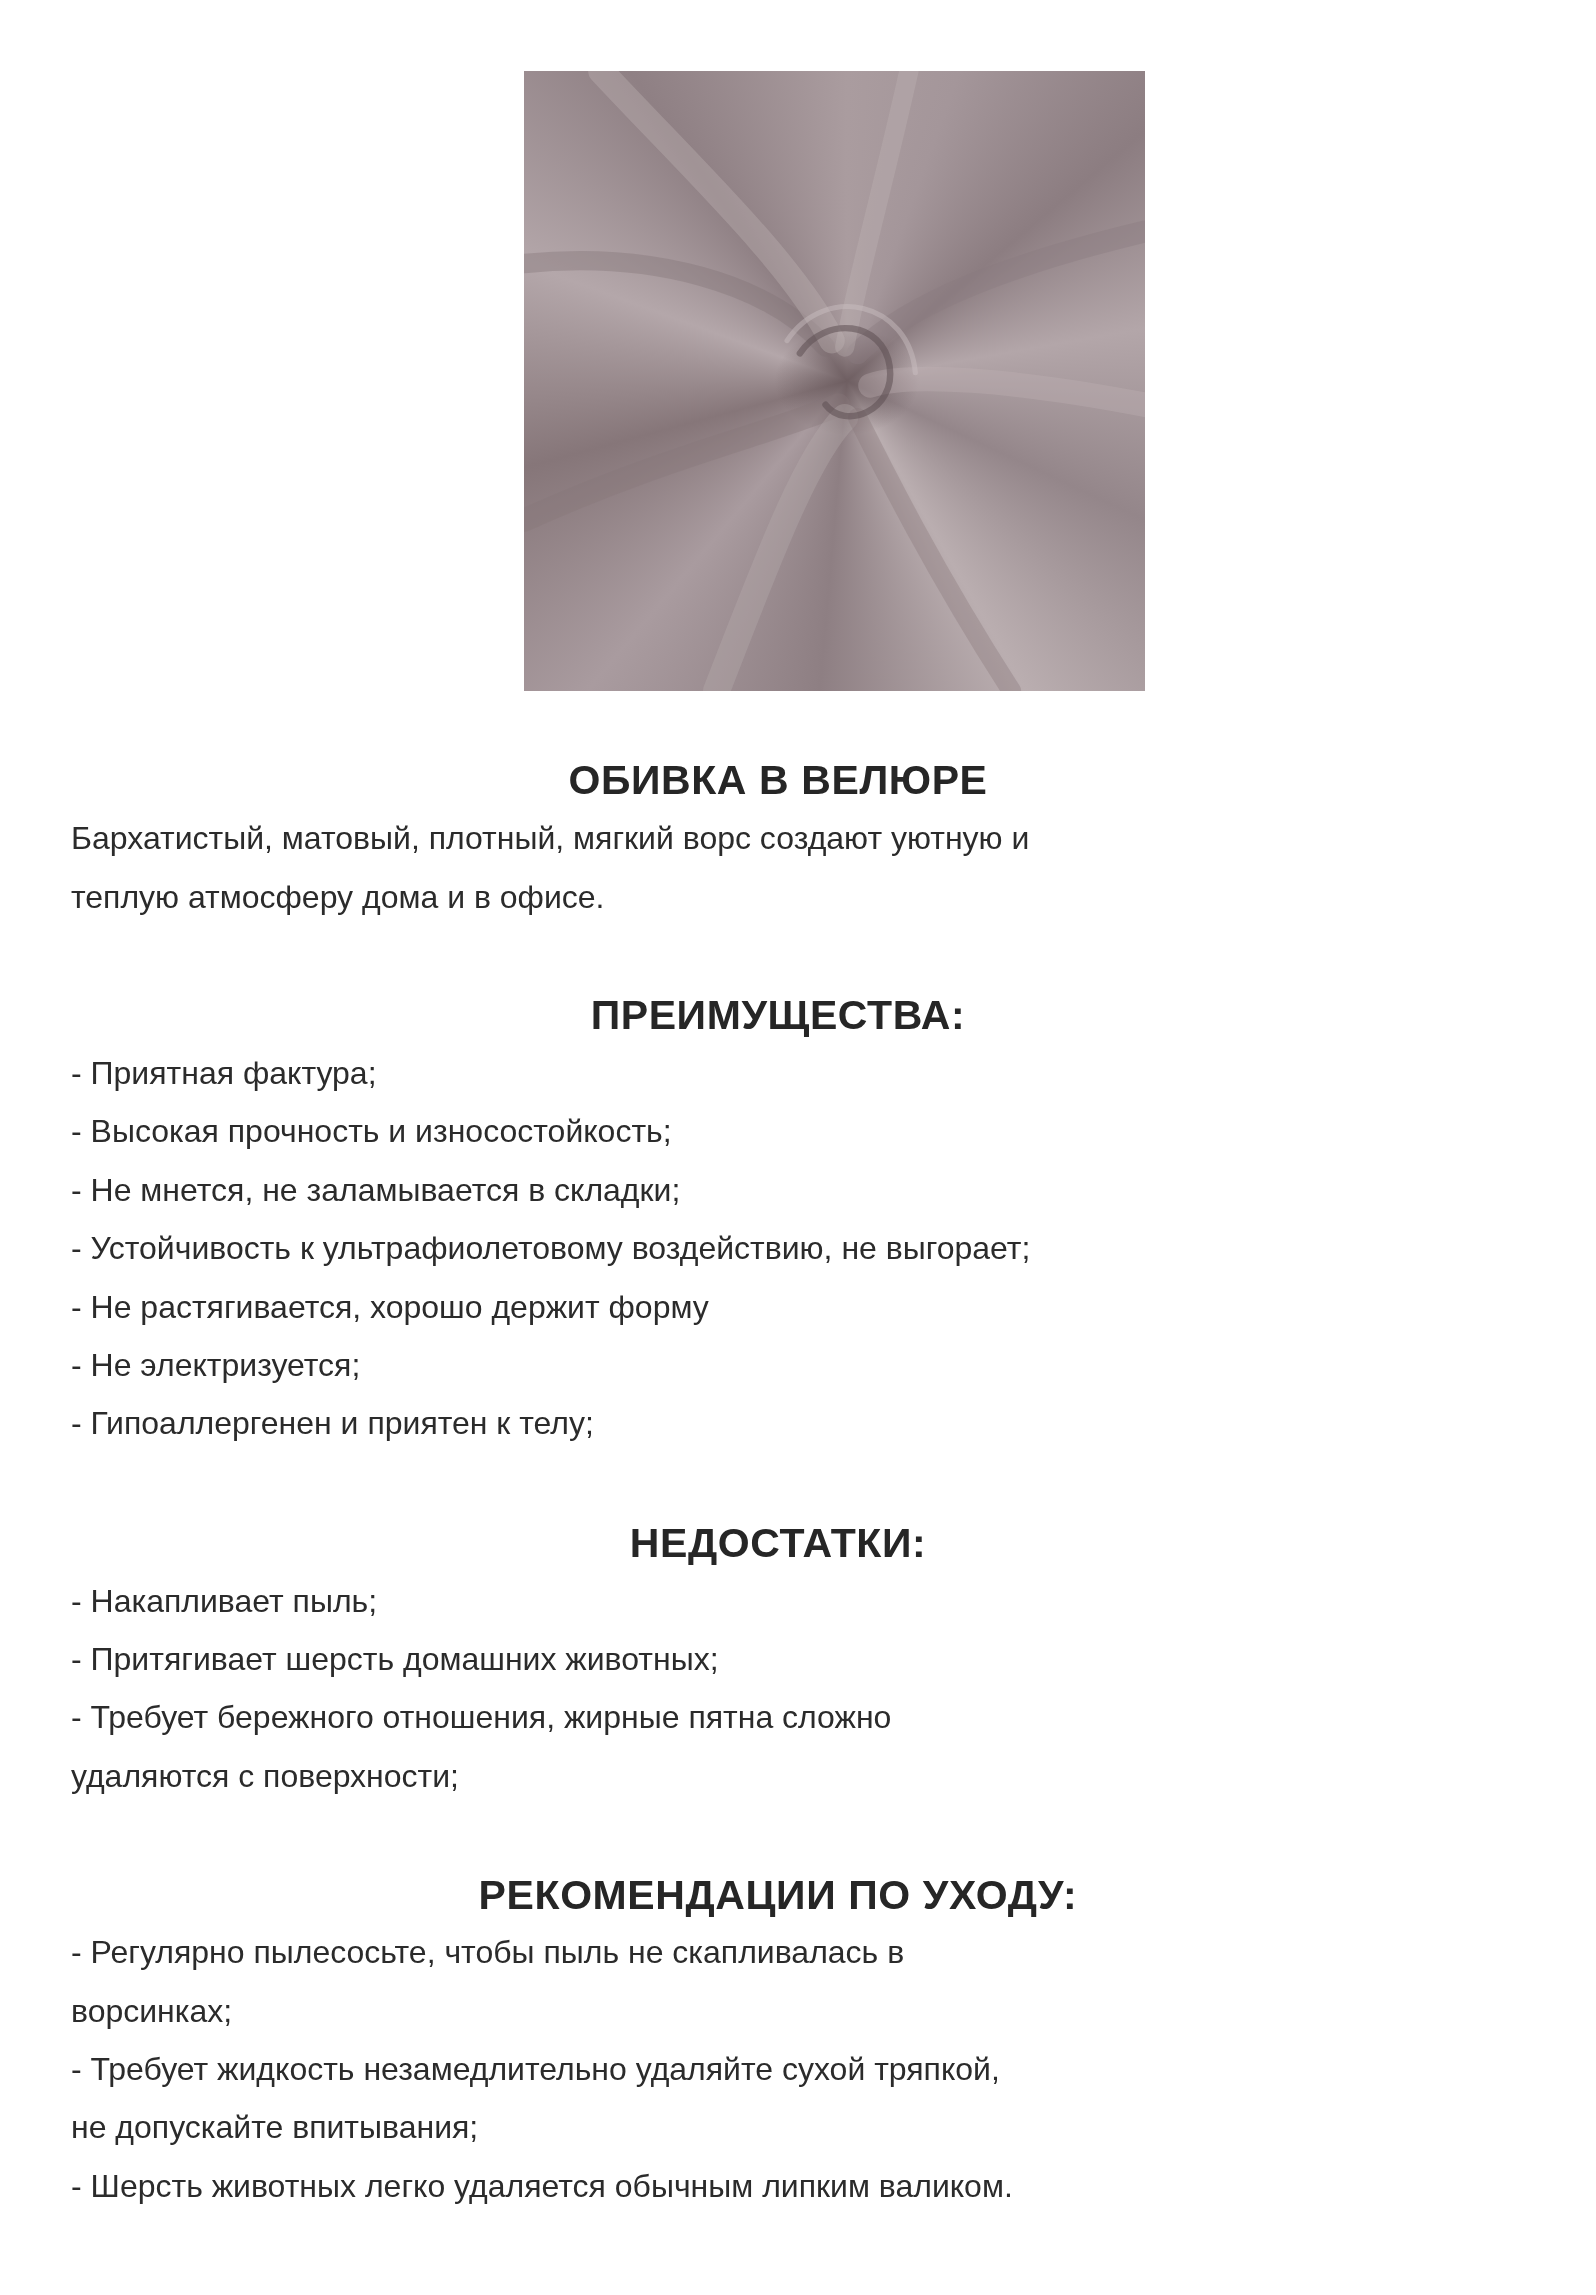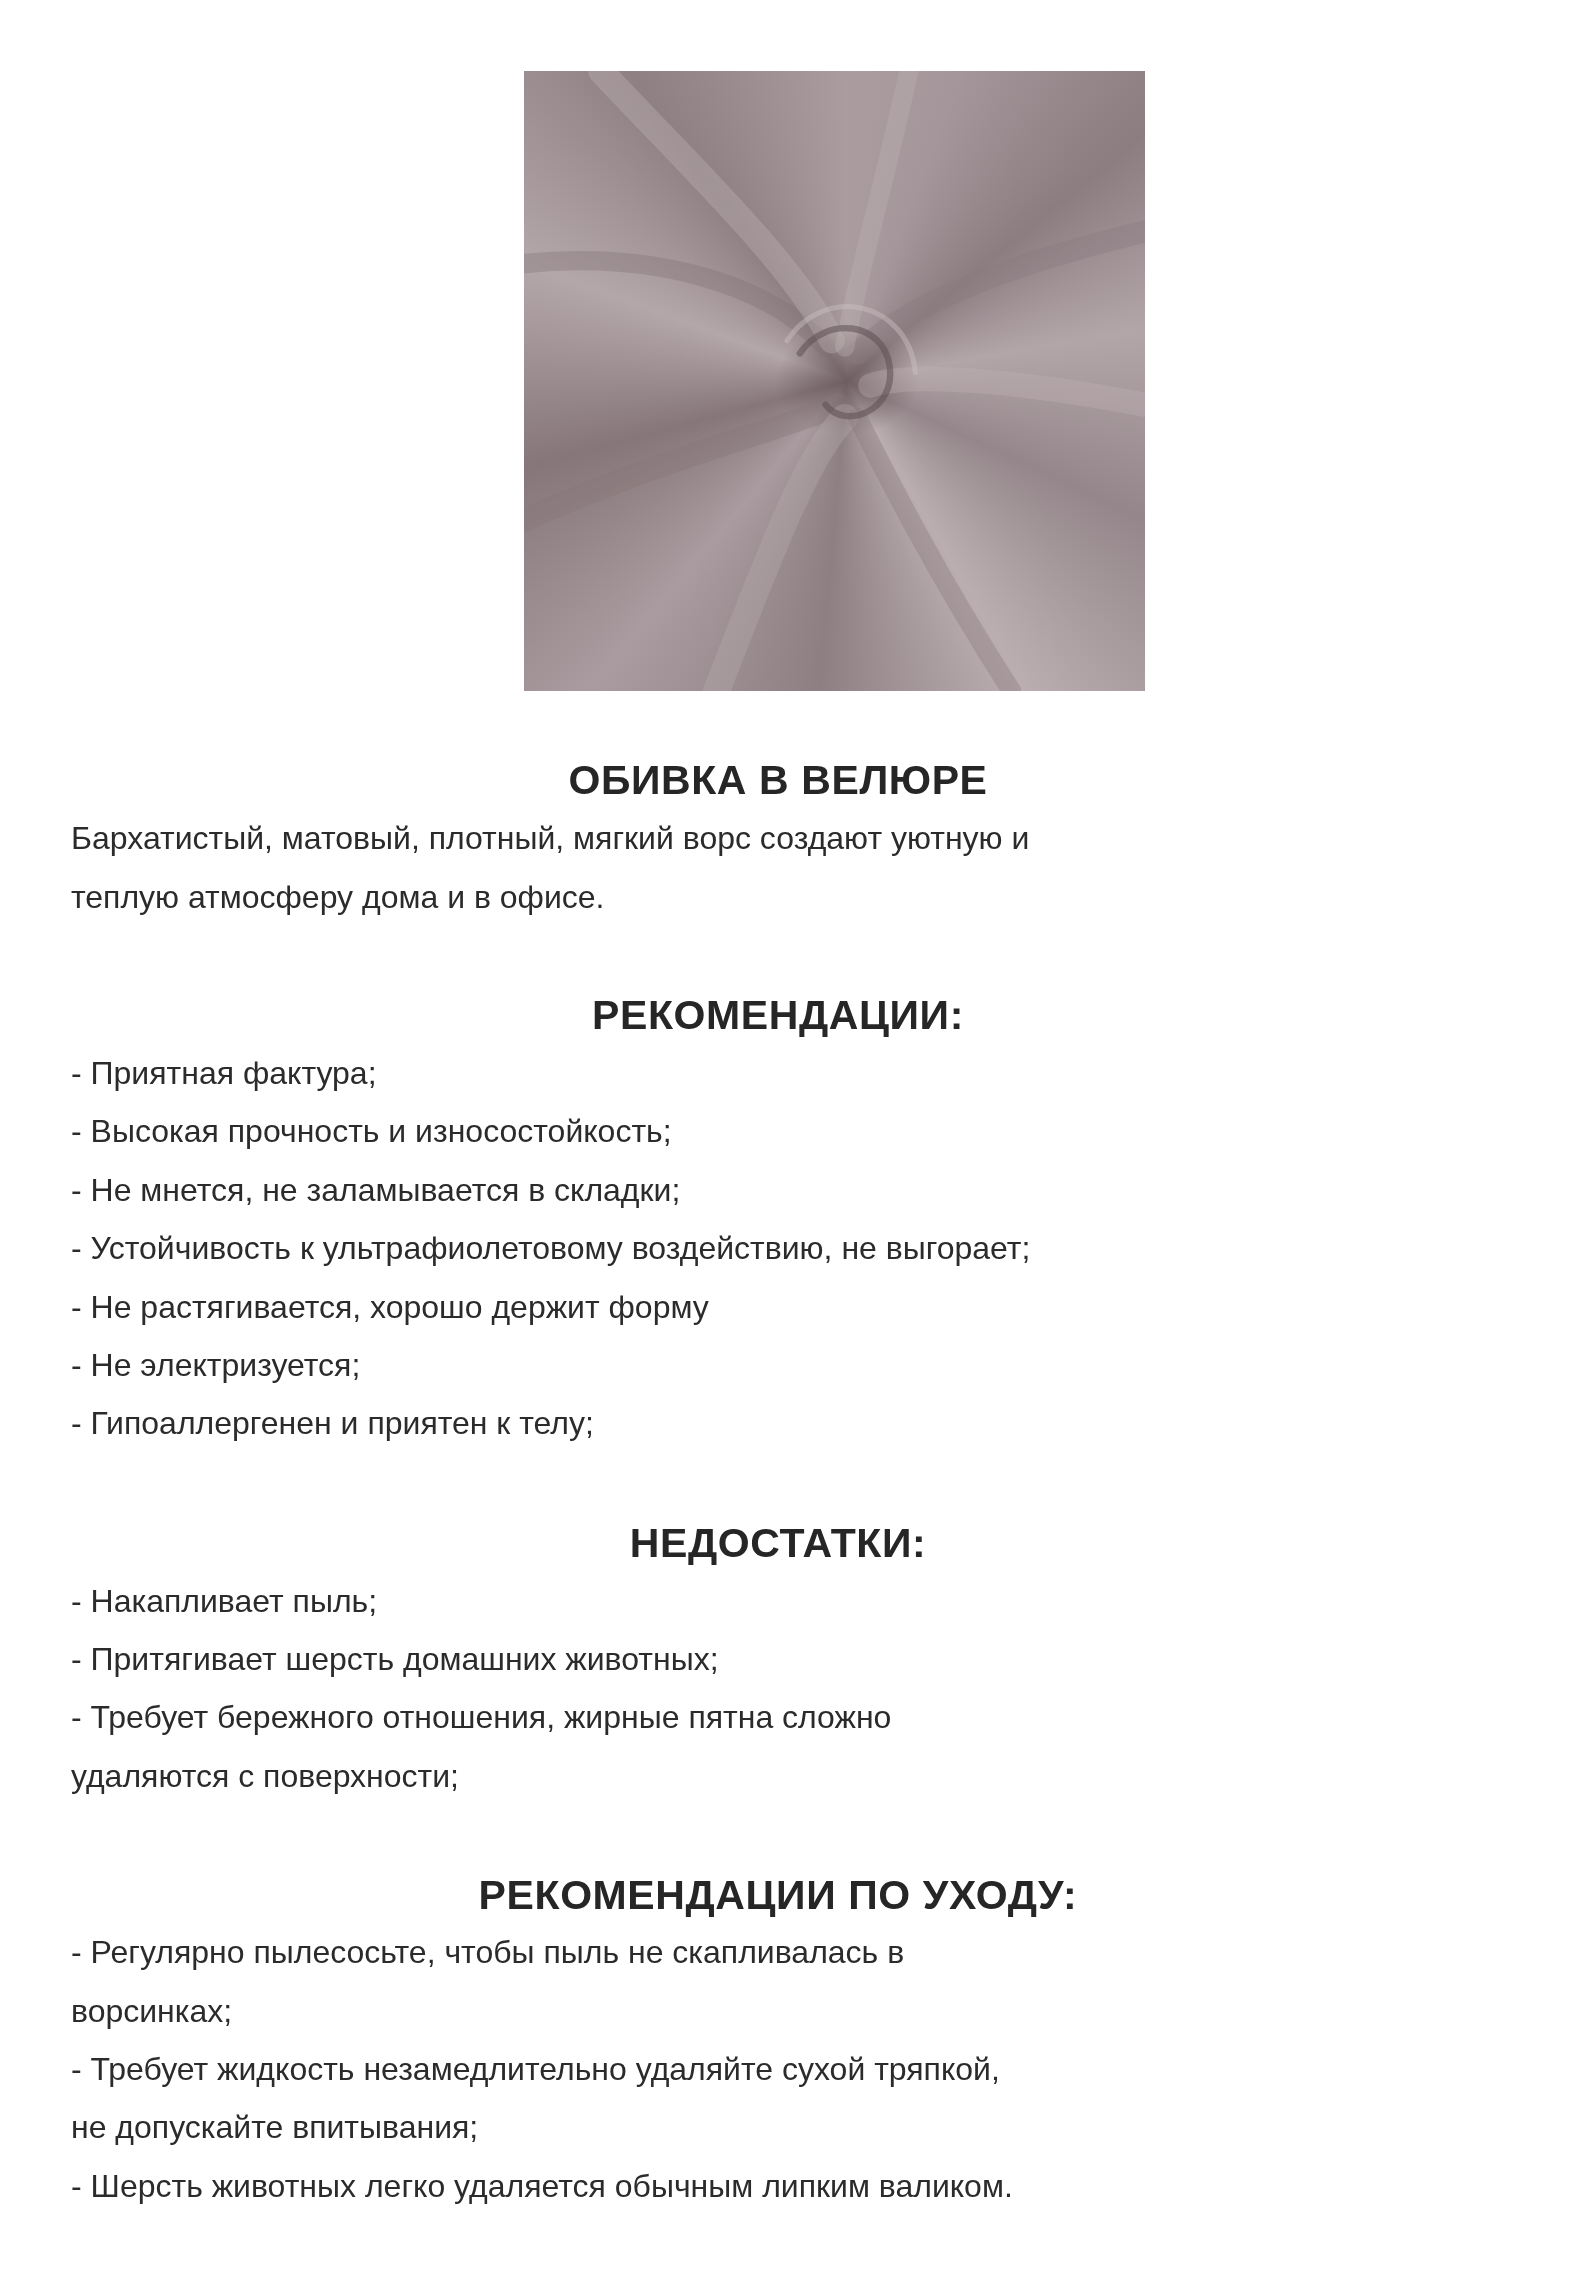--- a/index.html
+++ b/index.html
@@ -37,21 +37,21 @@
       <path d="M430 440 C470 380 560 390 570 460 C580 530 500 560 470 520" stroke="#5d4f52" stroke-width="10" opacity="0.55"></path>
       <path d="M410 420 C470 330 600 360 610 470" stroke="#ccc1c3" stroke-width="8" opacity="0.45"></path>
     </g>
   </svg>
 </div>
 
 <div class="heading" style="top:757px;">ОБИВКА В ВЕЛЮРЕ</div>
 <div class="line" style="top:820px;">Бархатистый, матовый, плотный, мягкий ворс создают уютную и</div>
 <div class="line" style="top:879px;">теплую атмосферу дома и в офисе.</div>
 
-<div class="heading" style="top:992px;">РЕКОМЕНДАЦИИ:</div>
+<div class="heading" style="top:992px;">ПРЕИМУЩЕСТВА:</div>
 <div class="line" style="top:1055px;">- Приятная фактура;</div>
 <div class="line" style="top:1113px;">- Высокая прочность и износостойкость;</div>
 <div class="line" style="top:1172px;">- Не мнется, не заламывается в складки;</div>
 <div class="line" style="top:1230px;text-align:center;">- Устойчивость к ультрафиолетовому воздействию, не выгорает;</div>
 <div class="line" style="top:1289px;">- Не растягивается, хорошо держит форму</div>
 <div class="line" style="top:1347px;">- Не электризуется;</div>
 <div class="line" style="top:1405px;">- Гипоаллергенен и приятен к телу;</div>
 
 <div class="heading" style="top:1520px;">НЕДОСТАТКИ:</div>
 <div class="line" style="top:1583px;">- Накапливает пыль;</div>

